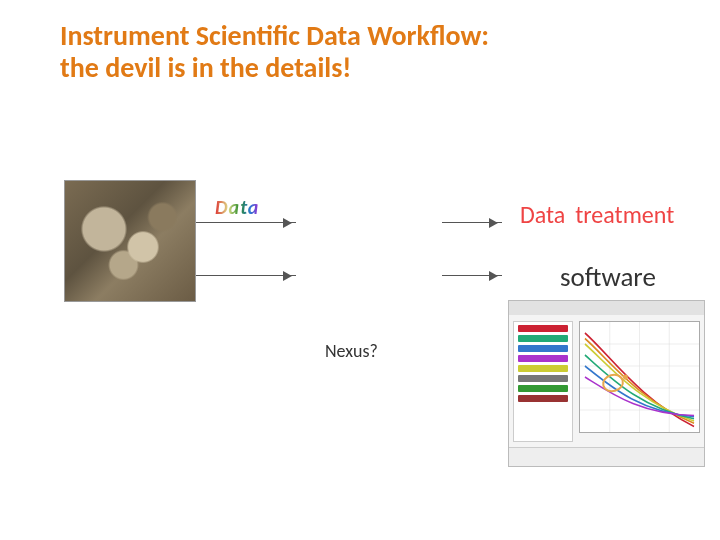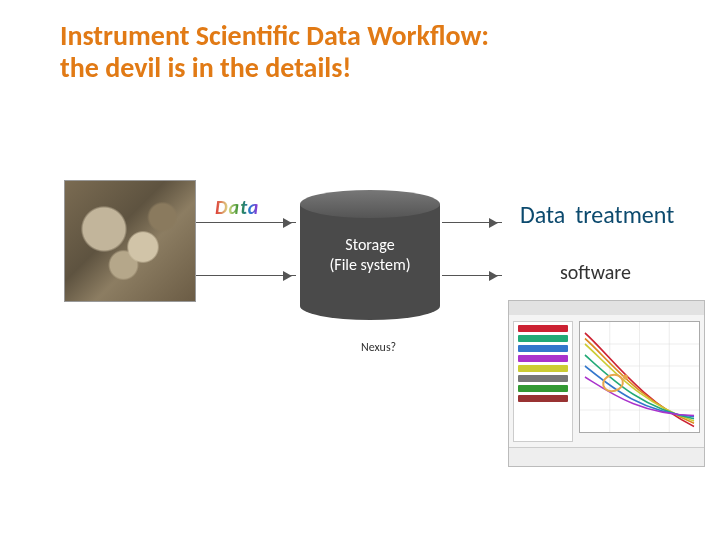--- a/index.html
+++ b/index.html
@@ -21,25 +21,25 @@
   
   .lbl{position:absolute;font-size:20px;color:#3a3a3a;}
   .lbl.data1{left:215px;top:195px;color:transparent;background:linear-gradient(90deg,#d33 0%,#dd8 30%,#2a8a2a 55%,#2a7ad3 80%,#a22ad3 100%);-webkit-background-clip:text;background-clip:text;font-weight:700;font-style:italic;letter-spacing:1px;}
   .lbl.metadata{left:215px;top:280px;}
   
   .cyl{position:absolute;left:300px;top:190px;width:140px;height:130px;}
   .cyl .body{position:absolute;left:0;top:14px;width:140px;height:102px;background:#4a4a4a;}
   .cyl .top{position:absolute;left:0;top:0;width:140px;height:28px;border-radius:50%;background:linear-gradient(#777,#555);}
   .cyl .bot{position:absolute;left:0;bottom:0;width:140px;height:28px;border-radius:50%;background:#4a4a4a;}
   .cyl .txt{position:absolute;left:0;top:45px;width:140px;text-align:center;color:#fff;font-size:16px;line-height:1.25;}
-  .nexus{position:absolute;left:325px;top:340px;font-size:12px;color:#333;margin-left:36px;}
+  .nexus{position:absolute;left:325px;top:340px;font-size:18px;color:#333;}
   
-  .datatreat{position:absolute;left:520px;top:200px;font-size:24px;color:#0c4a6e;}
+  .datatreat{position:absolute;left:520px;top:200px;font-size:24px;color:#ef4444;}
   .datatreat .d{margin-right:10px;}
-  .software{position:absolute;left:560px;top:260px;font-size:20px;color:#333;}
+  .software{position:absolute;left:560px;top:260px;font-size:27px;color:#333;}
   
   .shot{position:absolute;left:508px;top:300px;width:195px;height:165px;border:1px solid #bbb;background:#f4f4f4;}
   .shot .bar{position:absolute;left:0;top:0;right:0;height:14px;background:#e2e2e2;}
   .shot .side{position:absolute;left:4px;top:20px;width:58px;bottom:24px;background:#fff;border:1px solid #ccc;}
   .shot .side .row{height:7px;margin:3px 4px;border-radius:1px;}
   .shot .plot{position:absolute;left:70px;top:20px;right:4px;height:110px;background:#fff;border:1px solid #aaa;}
   .shot .plot svg{width:100%;height:100%;}
   .shot .status{position:absolute;left:0;bottom:0;right:0;height:18px;background:#eee;border-top:1px solid #ccc;}
   
   .logo{position:absolute;right:20px;bottom:12px;font-family:Georgia,serif;font-size:20px;color:#444;letter-spacing:1px;}
@@ -56,29 +56,20 @@
 
   <div class="photo">
     <div class="machinery"></div>
   </div>
 
   <div class="arrow" style="left:196px;top:222px;width:100px;"></div>
   <div class="lbl data1">Data</div>
 
   <div class="arrow" style="left:196px;top:275px;width:100px;"></div>
 
-  <div class="cyl">
-    <div class="bot"></div>
-    <div class="body"></div>
-    <div class="top"></div>
-    <div class="txt">
-      <span>Storage</span><br>
-      <span>(File system)</span>
-    </div>
-  </div>
 
   <div class="nexus">Nexus?</div>
 
   <div class="arrow2" style="left:442px;top:222px;width:60px;"></div>
   <div class="arrow2" style="left:442px;top:275px;width:60px;"></div>
 
   <div class="datatreat">
     <span class="d">Data</span><span>treatment</span>
   </div>
   <div class="software">software</div>

